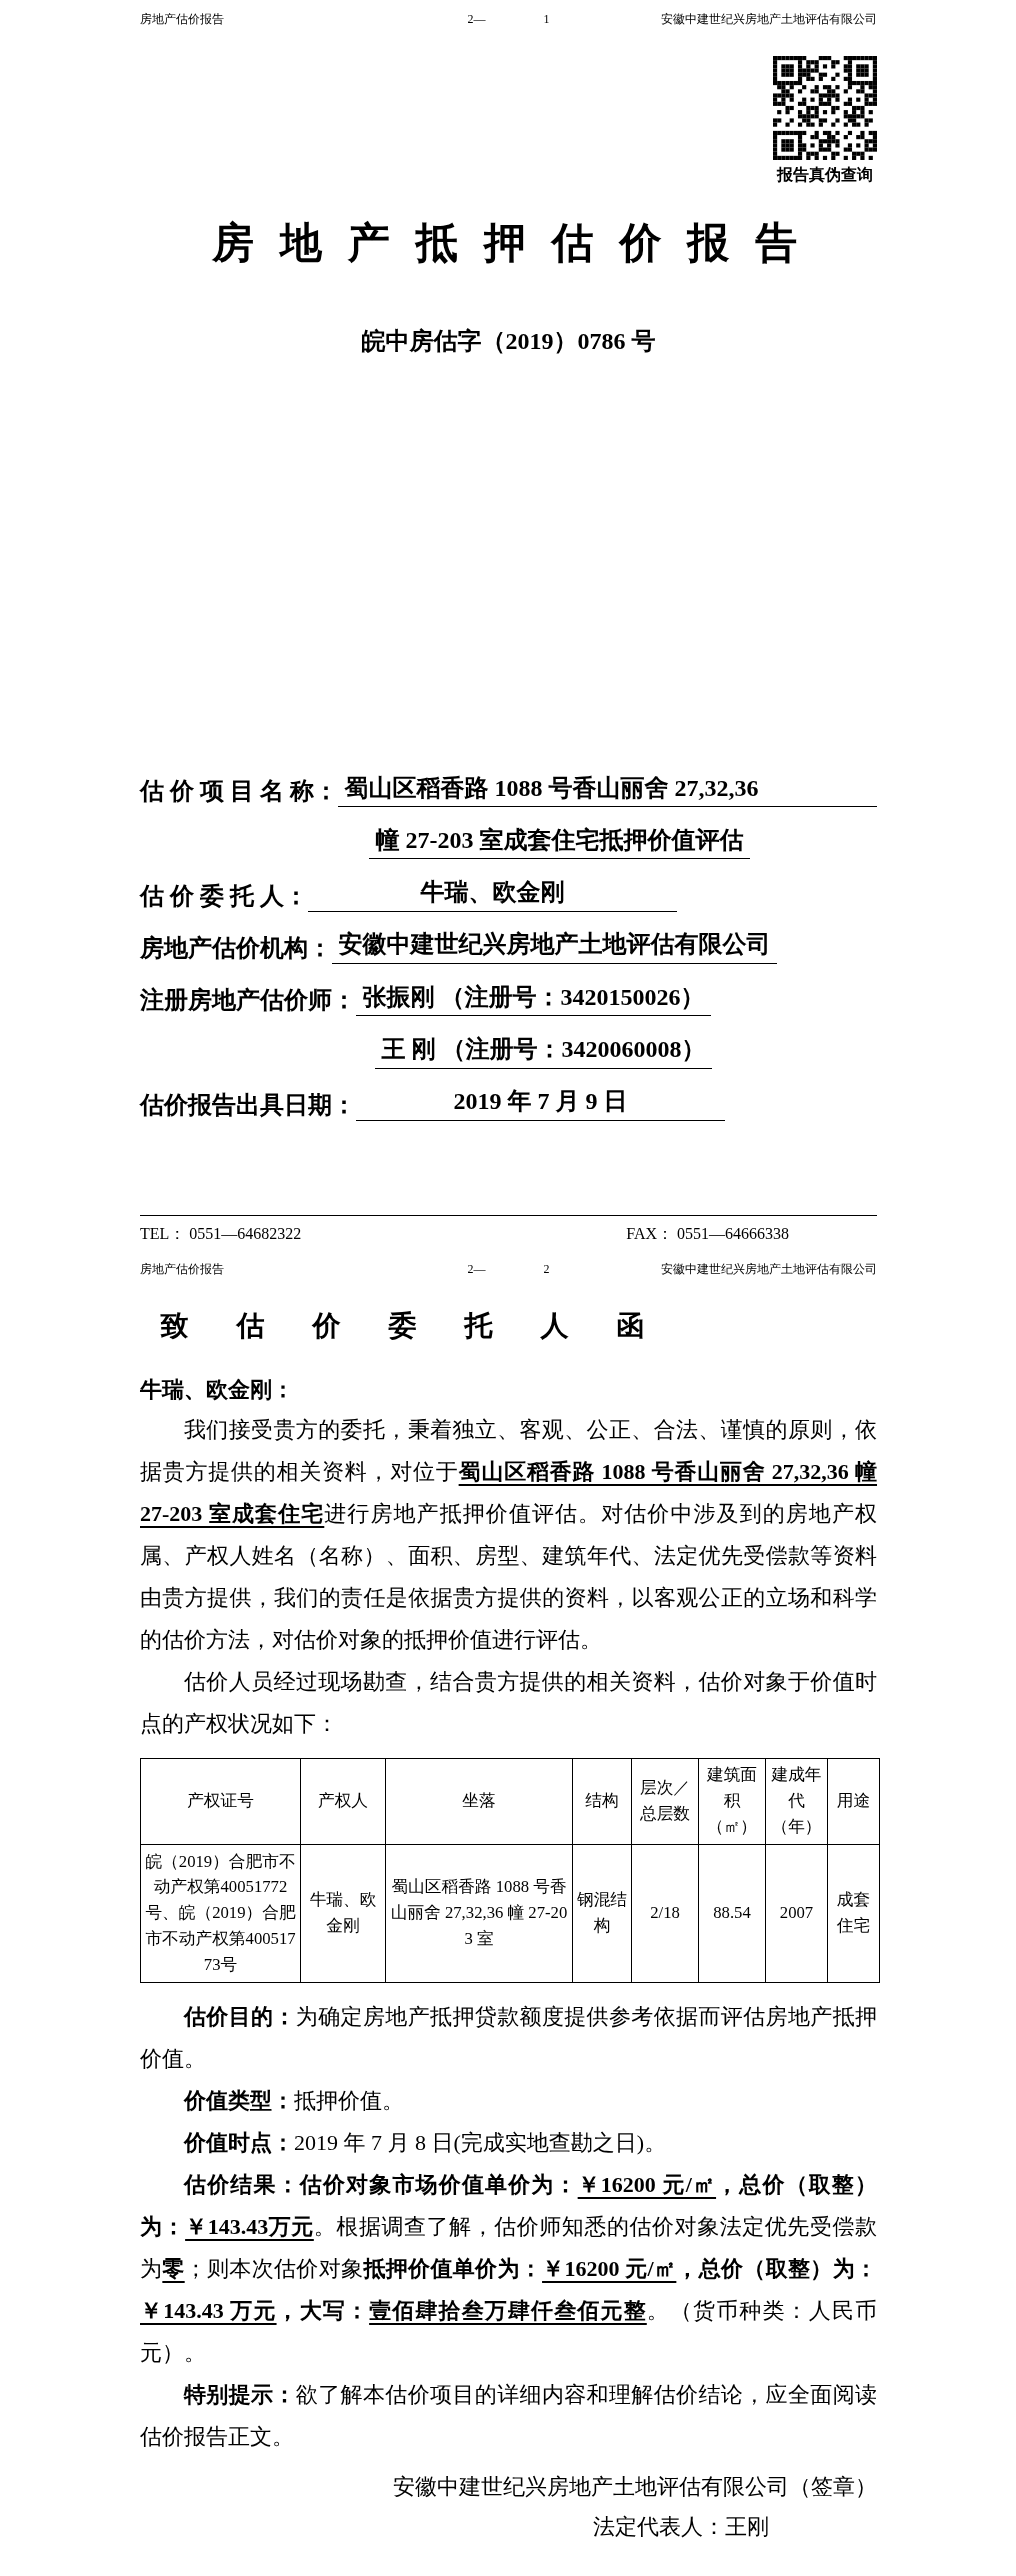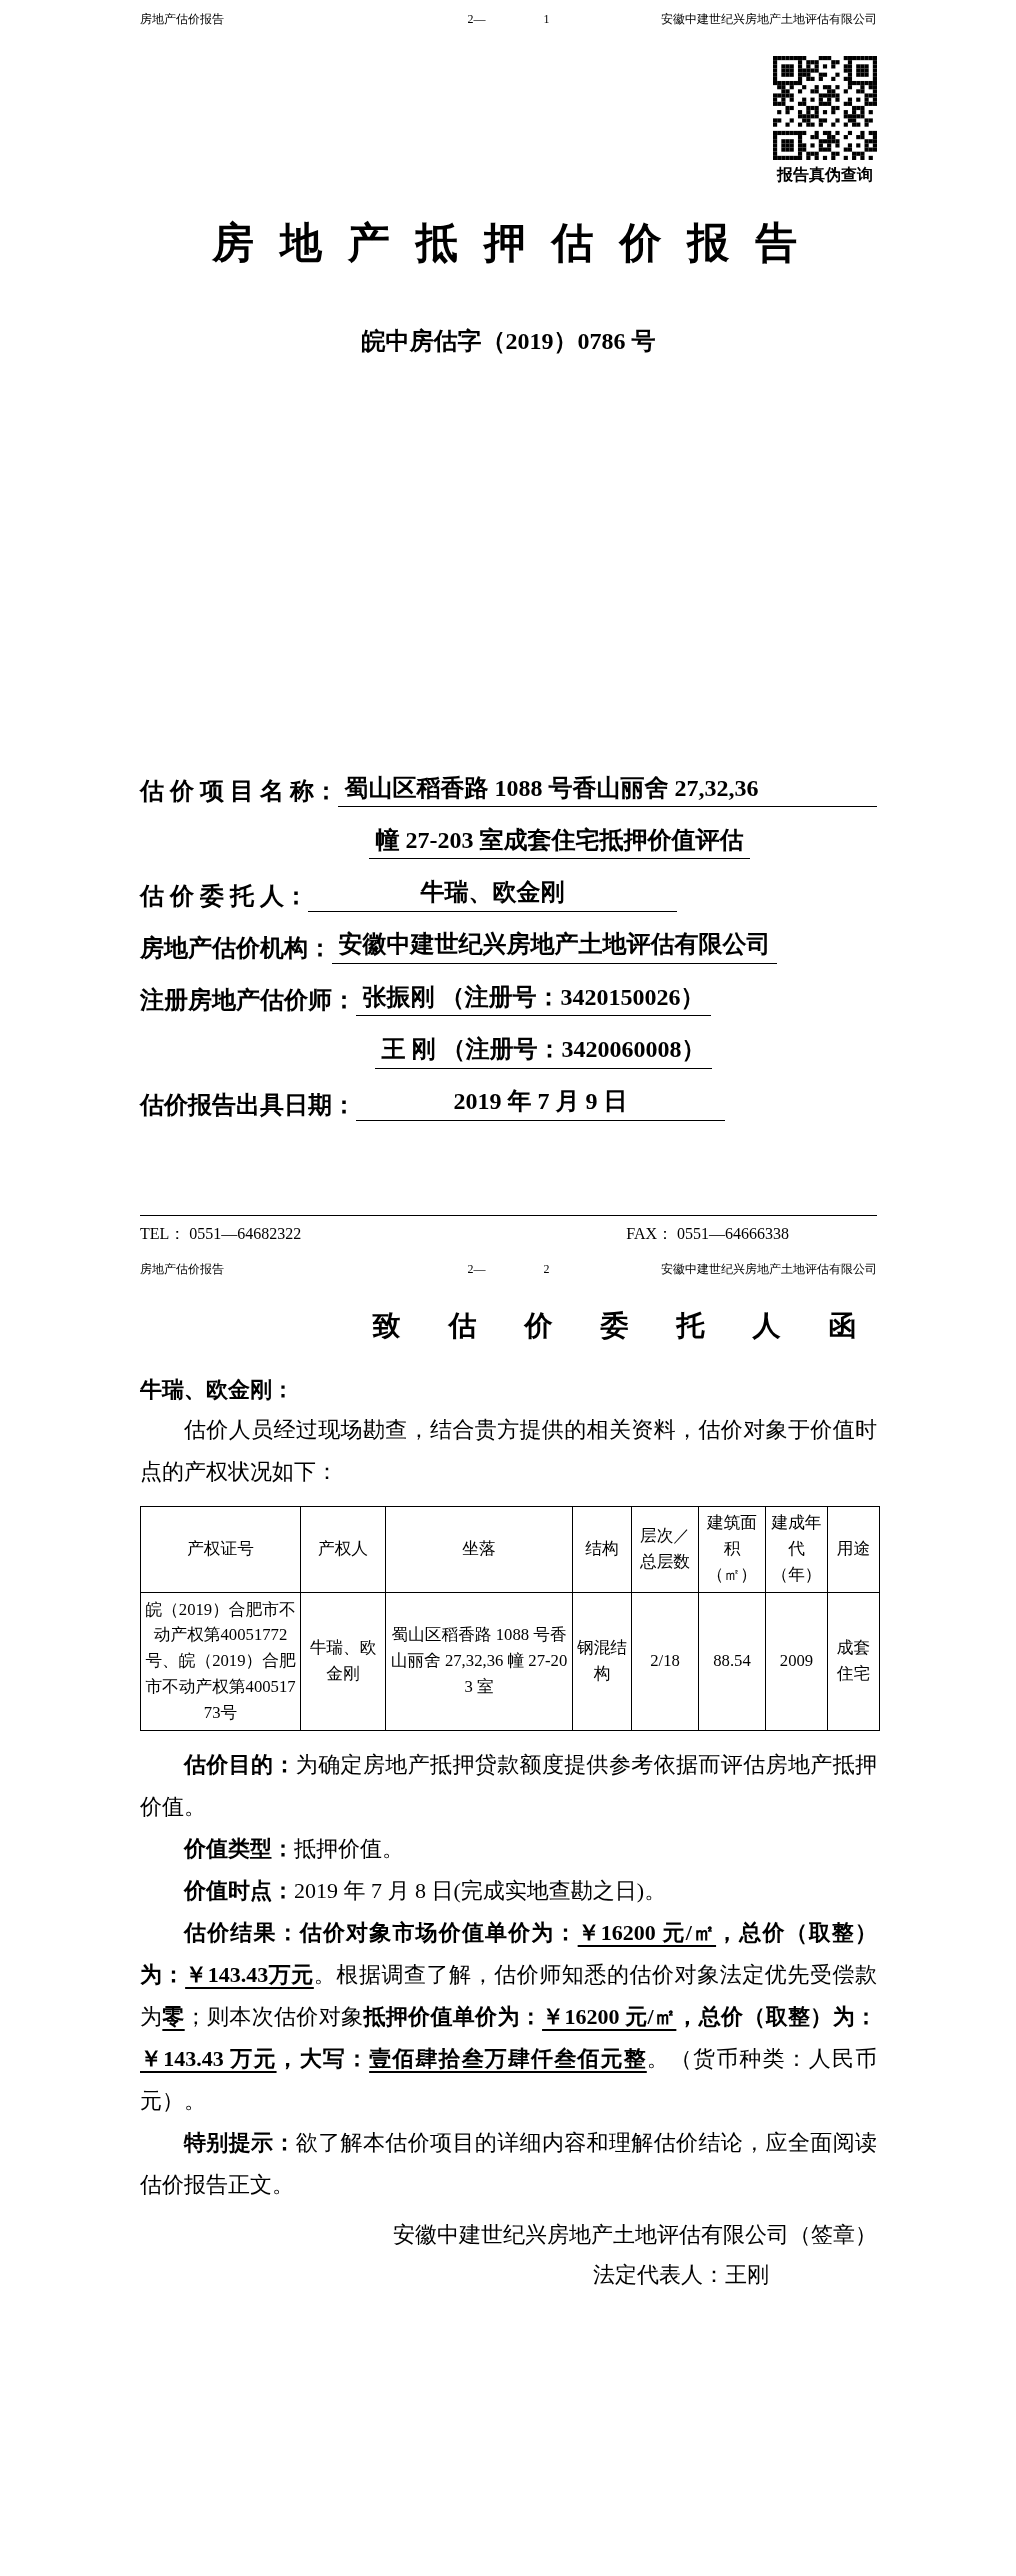--- a/index.html
+++ b/index.html
@@ -30,21 +30,21 @@
   .ind1{margin-left:229px;}
   .ind2{margin-left:235px;}
 
   
   .doc-footer{font-size:16px;line-height:20px;border-top:1.3px solid #000;padding-top:5.1px;}
   .footer-p1{position:absolute;left:140px;right:140px;bottom:6.4px;}
   .footer-row2{display:flex;margin-top:2.6px;}
   .footer-fax{margin-left:auto;margin-right:88px;}
 
   
-  .letter-title{margin-top:27px;text-align:right;font-size:28px;font-weight:bold;letter-spacing:20.5px;text-indent:20.5px;white-space:pre;}
+  .letter-title{margin-top:27px;text-align:left;font-size:28px;font-weight:bold;letter-spacing:20.5px;text-indent:20.5px;white-space:pre;}
   .salutation{margin-top:26px;font-size:22px;font-weight:bold;line-height:38px;}
   .para{margin:0;font-size:22px;line-height:42px;text-align:justify;text-indent:44px;}
   .b{font-weight:bold;}
   .bu{font-weight:bold;text-decoration:underline;text-underline-offset:5.1px;text-decoration-thickness:1.6px;}
 
   .prop-table{width:100%;border-collapse:collapse;table-layout:fixed;margin:13px 0 13px;font-size:16.7px;}
   .prop-table th,.prop-table td{border:1.3px solid #000;text-align:center;vertical-align:middle;padding:3.8px 3.8px;font-weight:normal;line-height:1.55;word-break:break-all;}
   .prop-table thead th{height:49px;}
   .prop-table tbody td{height:120px;}
 
@@ -426,20 +426,21 @@
     <span class="hdr-center">
       <span>2—</span>
       <span>2</span>
     </span>
     <span>安徽中建世纪兴房地产土地评估有限公司</span>
   </div>
 
   <div class="letter-title">致 估 价 委 托 人 函</div>
   <div class="salutation">牛瑞、欧金刚：</div>
 
+  <p class="para"><span>我们接受贵方的委托，秉着独立、客观、公正、合法、谨慎的原则，依据贵方提供的相关资料，对位于</span><span class="bu">蜀山区稻香路 1088 号香山丽舍 27,32,36 幢 27-203 室成套住宅</span><span>进行房地产抵押价值评估。对估价中涉及到的房地产权属、产权人姓名（名称）、面积、房型、建筑年代、法定优先受偿款等资料由贵方提供，我们的责任是依据贵方提供的资料，以客观公正的立场和科学的估价方法，对估价对象的抵押价值进行评估。</span></p>
   <p class="para">估价人员经过现场勘查，结合贵方提供的相关资料，估价对象于价值时点的产权状况如下：</p>
 
   <table class="prop-table">
     <colgroup>
       <col style="width:160px">
         <col style="width:85px">
         <col style="width:187px">
         <col style="width:59px">
       <col style="width:67px">
         <col style="width:67px">
@@ -459,21 +460,21 @@
       </tr>
     </thead>
     <tbody>
       <tr>
         <td>皖（2019）合肥市不动产权第40051772号、皖（2019）合肥市不动产权第40051773号</td>
         <td>牛瑞、欧金刚</td>
         <td>蜀山区稻香路 1088 号香山丽舍 27,32,36 幢 27-203 室</td>
         <td>钢混结构</td>
         <td>2/18</td>
         <td>88.54</td>
-        <td>2009</td>
+        <td>2007</td>
         <td>成套住宅</td>
       </tr>
     </tbody>
   </table>
 
   <p class="para"><span class="b">估价目的：</span><span>为确定房地产抵押贷款额度提供参考依据而评估房地产抵押价值。</span></p>
   <p class="para"><span class="b">价值类型：</span><span>抵押价值。</span></p>
   <p class="para"><span class="b">价值时点：</span><span>2019 年 7 月 8 日(完成实地查勘之日)。</span></p>
   <p class="para"><span class="b">估价结果：</span><span class="b">估价对象市场价值单价为：</span><span class="bu">￥16200 元/㎡</span><span class="b">，总价（取整）为：</span><span class="bu">￥143.43万元</span><span>。根据调查了解，估价师知悉的估价对象法定优先受偿款为</span><span class="bu">零</span><span>；则本次估价对象</span><span class="b">抵押价值单价为：</span><span class="bu">￥16200 元/㎡</span><span class="b">，总价（取整）为：</span><span class="bu">￥143.43 万元</span><span class="b">，大写：</span><span class="bu">壹佰肆拾叁万肆仟叁佰元整</span><span>。（货币种类：人民币元）。</span></p>
   <p class="para"><span class="b">特别提示：</span><span>欲了解本估价项目的详细内容和理解估价结论，应全面阅读估价报告正文。</span></p>

